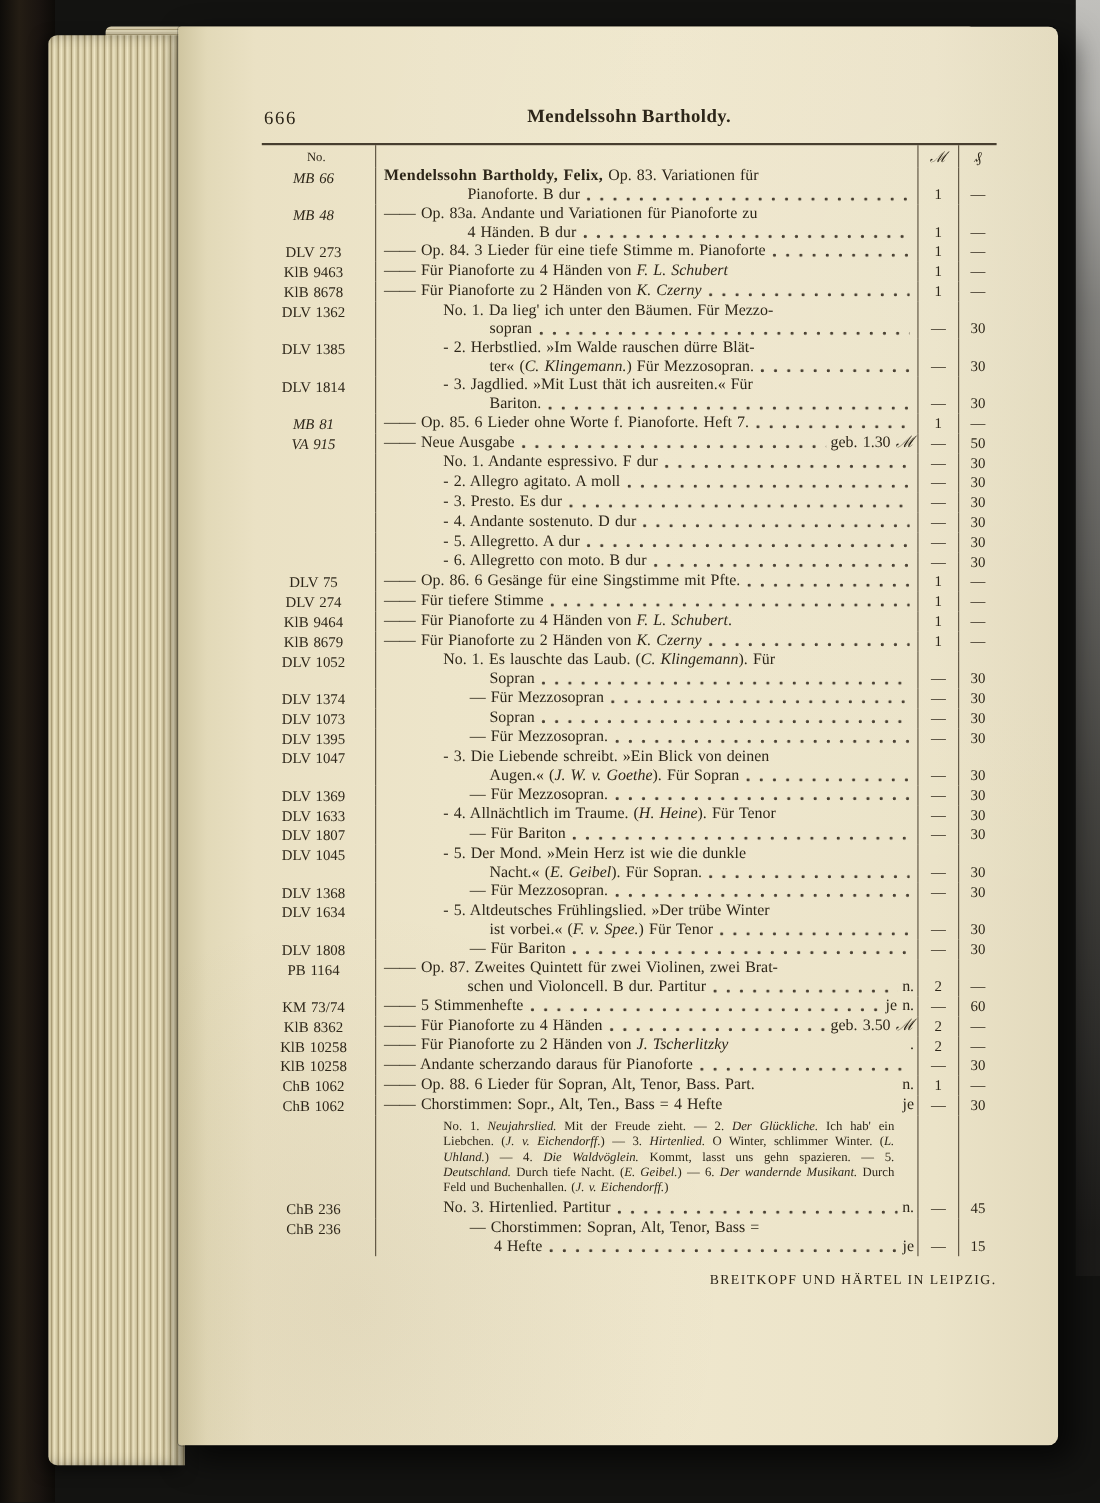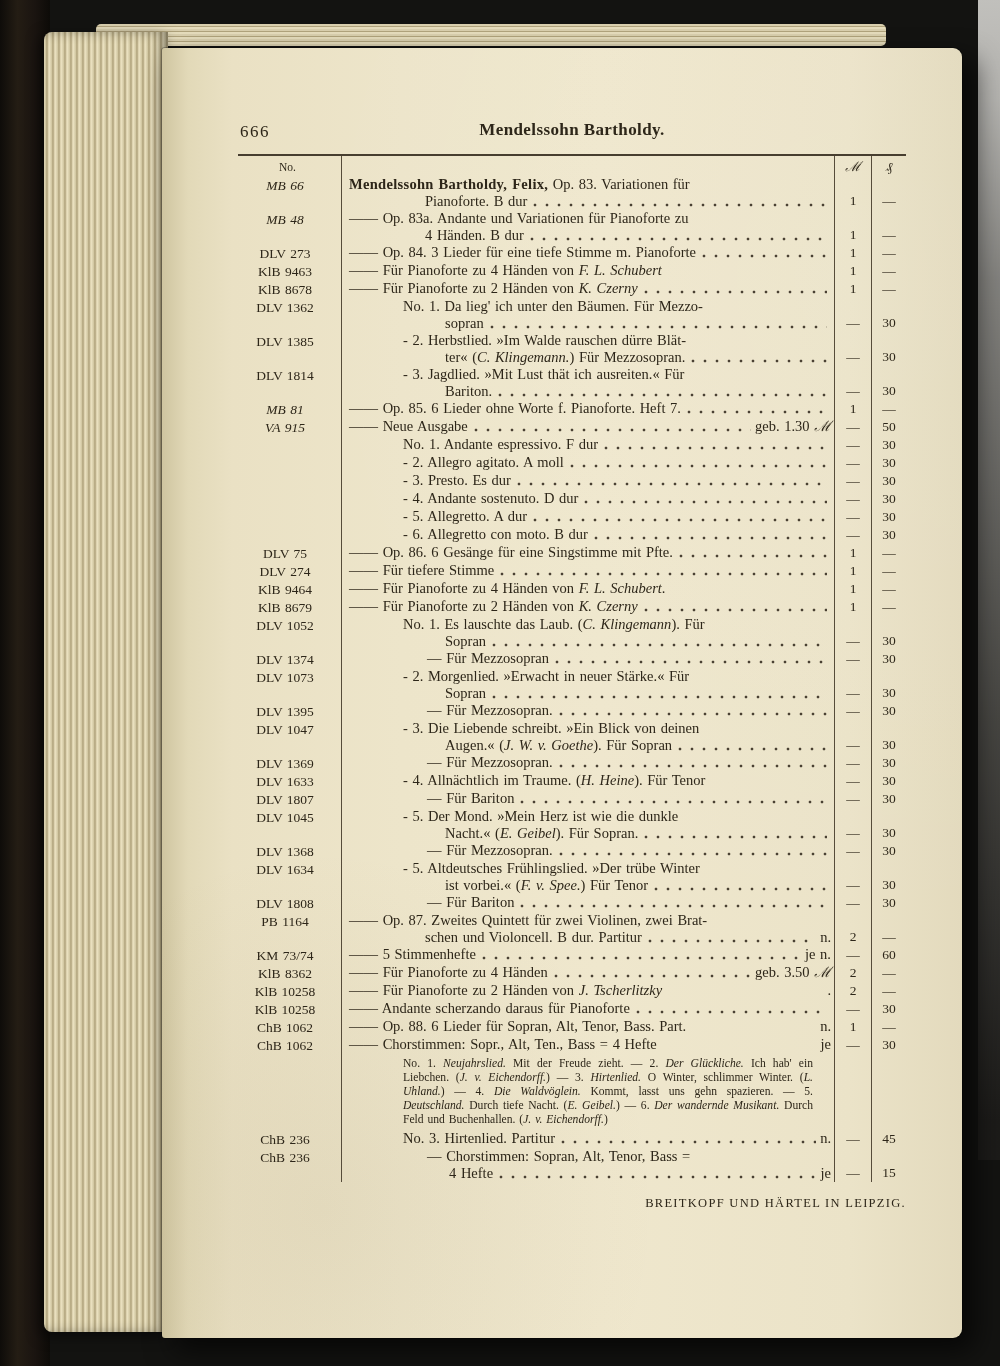--- a/index.html
+++ b/index.html
@@ -7,21 +7,21 @@
   .scene{position:relative;width:1000px;height:1366px;font-family:"Liberation Serif","DejaVu Serif",serif;color:#2d2619}
   .cover{position:absolute;left:0;top:0;width:50px;height:1366px;
     background:linear-gradient(90deg,#0e0c09,#241d14 35%,#1a1410 70%,#0d0b08)}
   .stack-left{position:absolute;left:44px;top:32px;width:124px;height:1300px;border-radius:8px 0 0 8px;
     background:repeating-linear-gradient(90deg,#e3dab8 0px,#cfc49e 2px,#a3956e 3px,#d8cda9 4px,#efe6c6 6px);
     box-shadow:inset -8px 0 12px rgba(0,0,0,.3), -4px 4px 14px rgba(0,0,0,.5)}
   .stack-top{position:absolute;left:96px;top:24px;width:790px;height:22px;border-radius:5px;
     background:repeating-linear-gradient(180deg,#d9cfae 0 2px,#b0a37c 2px 3px,#e6ddbd 3px 5px)}
   .right-strip{position:absolute;right:0;top:0;width:22px;height:1160px;opacity:.9;
     background:linear-gradient(180deg,#d4d3cf 0,#c6c5c1 100px,#8f8e8a 280px,#4c4b47 720px,#1d1c1a 1120px)}
-  .page{position:absolute;left:162px;top:48px;width:800px;height:1290px;border-radius:3px 9px 9px 3px;
+  .page{position:absolute;left:162px;top:24px;width:800px;height:1290px;border-radius:3px 9px 9px 3px;
     background:
       radial-gradient(120% 90% at 85% 18%, rgba(255,255,255,.07), rgba(0,0,0,0) 60%),
       radial-gradient(60% 40% at 20% 90%, rgba(120,100,60,.08), rgba(0,0,0,0) 70%),
       linear-gradient(90deg,#cfc5a0 0px,#e2d9b8 26px,#eae1c4 70px,#ede5ca 240px,#efe7cd 55%,#ebe3c8 86%,#e3dabd 100%);
     box-shadow:12px 12px 28px rgba(0,0,0,.68), 0 0 0 1px rgba(0,0,0,.25)}
   .content{position:absolute;left:76px;top:72px;width:668px}
   .header{position:relative;height:26px}
   .pagenum{position:absolute;left:2px;top:2px;font-size:17px;letter-spacing:1.5px}
   .title{text-align:center;font-weight:bold;font-size:17px;letter-spacing:.4px}
   .table{margin-top:8px;border-top:2px solid #473e2f;display:grid;grid-template-columns:104px 492px 37px 35px;
@@ -280,23 +280,20 @@
           <div class="c-tx">
             <div class="line sub">
               <span class="seg">— Für Mezzosopran</span>
               <div class="leader"></div>
             </div>
           </div>
           <div class="c-m">—</div>
           <div class="c-p">30</div>
           <div class="c-no">DLV 1073</div>
           <div class="c-tx">
-            <div class="line item">
-              <span class="seg">- 2. Morgenlied. »Erwacht in neuer Stärke.« Für</span>
-            </div>
             <div class="line item cont">
               <span class="seg">Sopran</span>
               <div class="leader"></div>
             </div>
           </div>
           <div class="c-m">—</div>
           <div class="c-p">30</div>
           <div class="c-no">DLV 1395</div>
           <div class="c-tx">
             <div class="line sub">

